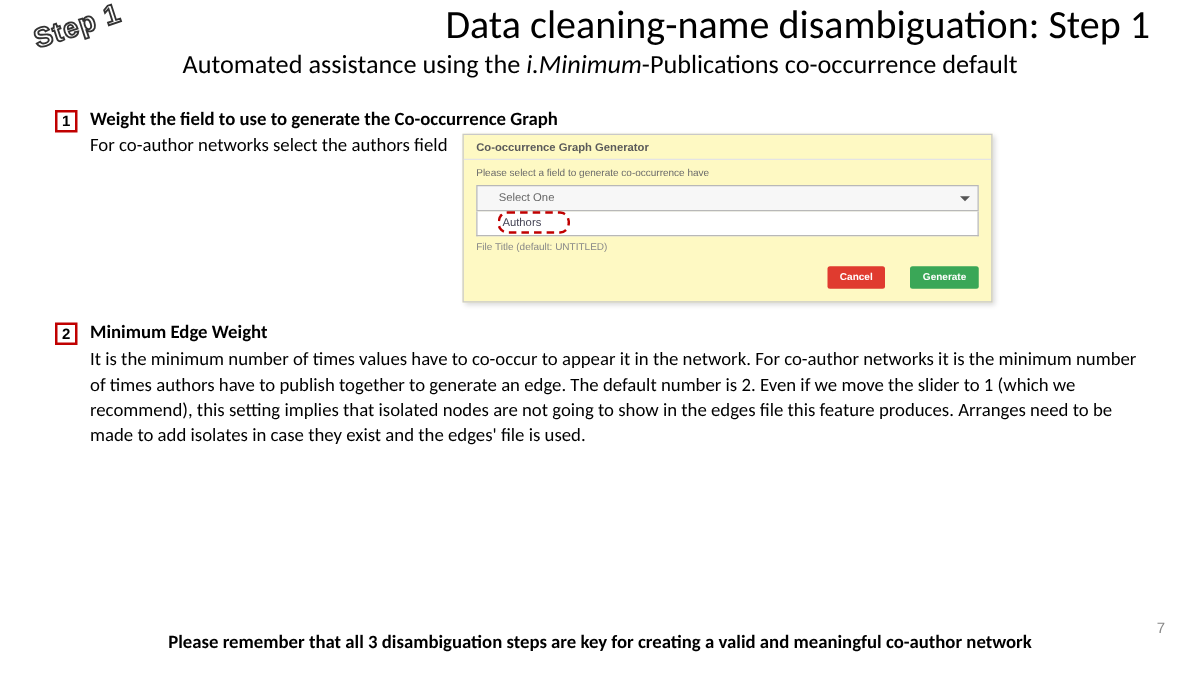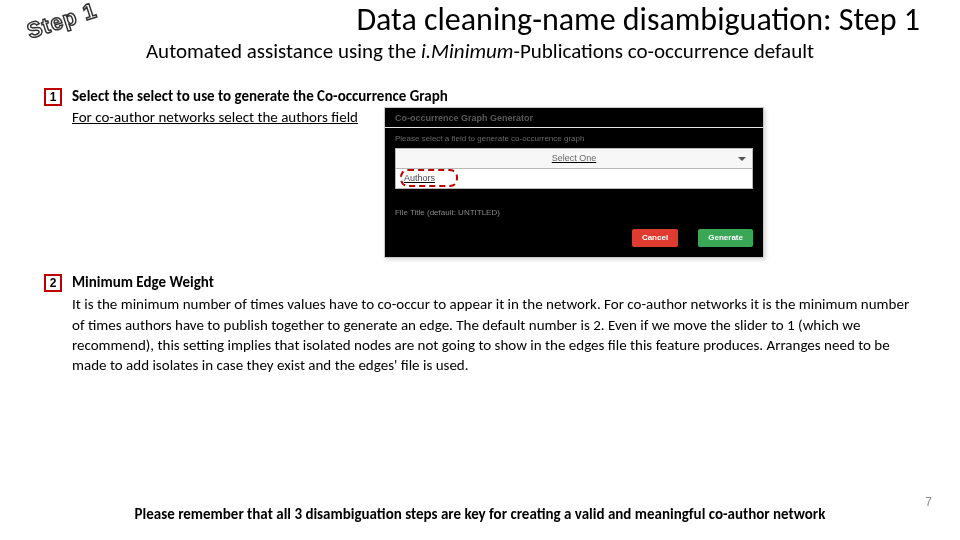--- a/index.html
+++ b/index.html
@@ -28,57 +28,57 @@
     color: #000;
     font: bold 12px/14px Arial, sans-serif;
     text-align: center;
     margin-top: 2px;
   }
   .item-body { flex: 1 1 auto; font: 15px/1.35 "Segoe UI", Calibri, Arial, sans-serif; }
   .item-body .strong { font-weight: 600; }
 
   .screenshot-wrap { display: inline-block; vertical-align: top; margin-left: 6px; }
   .mini {
-    width: 380px;
+    width: 424px;
     border: 1px solid #c9c9c9;
     box-shadow: 2px 2px 4px rgba(0,0,0,.15);
-    background: #000000;
+    background: #fef9c3;
     font-family: "Segoe UI", Arial, sans-serif;
   }
   .mini-head { padding: 6px 10px 4px; font: bold 9px/1 Arial; color: #5a5a5a; border-bottom: 1px solid #e4e4e4; }
   .mini-body { padding: 6px 10px 10px; }
   .mini-label { font: 8px/1.3 Arial; color: #6a6a6a; margin-bottom: 4px; }
   .mini-select {
     border: 1px solid #b8b8b8;
     font: 9px/1 Arial; color: #666;
-    padding: 5px 6px;
+    padding: 5px 17px;
     position: relative;
     background: #f7f7f7;
-    text-align: center;
   }
   .mini-select::after {
     content: ""; position: absolute; right: 6px; top: 8px;
     border: 4px solid transparent; border-top-color: #555;
   }
   .mini-dropdown {
     border: 1px solid #b8b8b8; border-top: none;
     background: #fff;
   }
   .mini-opt { font: 9px/1 Arial; color: #445; padding: 5px 8px; }
   .mini-opt.hl {
     position: relative;
+    margin-left: 12px;
   }
   .mini-opt.hl::before {
     content: ""; position: absolute;
     left: 4px; top: 0px; width: 54px; height: 14px;
     border: 2px dashed #c00000;
     border-radius: 8px;
     pointer-events: none;
   }
-  .mini-file { font: 8px/1 Arial; color: #888; margin-top: 20px; }
+  .mini-file { font: 8px/1 Arial; color: #888; margin-top: 5px; }
   .mini-actions { text-align: right; margin-top: 8px; }
   .btn {
     display: inline-block;
     font: bold 8px/1 Arial;
     color: #fff;
     padding: 5px 10px;
     border-radius: 2px;
     margin-left: 16px;
   }
   .btn-cancel { background: #e03b2f; }
@@ -107,29 +107,29 @@
 
   <h1 class="title">Data cleaning-name disambiguation: Step 1</h1>
   <div class="subtitle">
     <span>Automated assistance using the </span><span class="isearch">i.Minimum</span><span>-Publications co-occurrence default</span>
   </div>
 
   <div class="item">
     <div class="num-box">1</div>
     <div class="item-body">
       <div>
-        <span class="strong">Select the select to use to generate the Co-occurrence Graph</span>
+        <span class="strong">Weight the field to use to generate the Co-occurrence Graph</span>
       </div>
-      <div style="display:flex;align-items:flex-start;gap:20px;text-decoration:underline;">
+      <div style="display:flex;align-items:flex-start;gap:6px;">
         <span>For co-author networks select the authors field</span>
         <div class="screenshot-wrap">
           <div class="mini">
             <div class="mini-head">Co-occurrence Graph Generator</div>
             <div class="mini-body">
-              <div class="mini-label">Please select a field to generate co-occurrence graph</div>
+              <div class="mini-label">Please select a field to generate co-occurrence have</div>
               <div class="mini-select">Select One</div>
               <div class="mini-dropdown">
                 <div class="mini-opt hl">Authors</div>
               </div>
               <div class="mini-file">File Title (default: UNTITLED)</div>
               <div class="mini-actions">
                 <span class="btn btn-cancel">Cancel</span>
                 <span class="btn btn-go">Generate</span>
               </div>
             </div>

